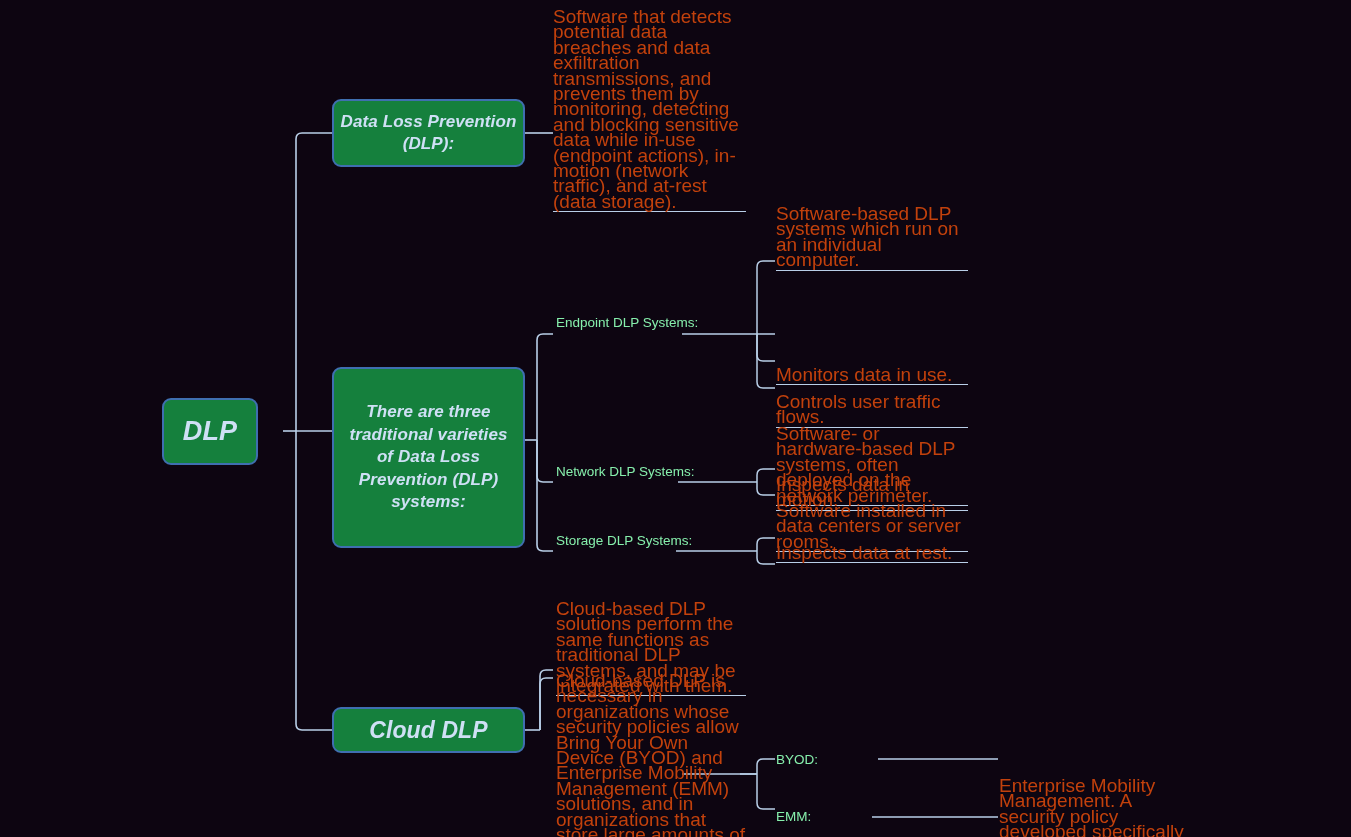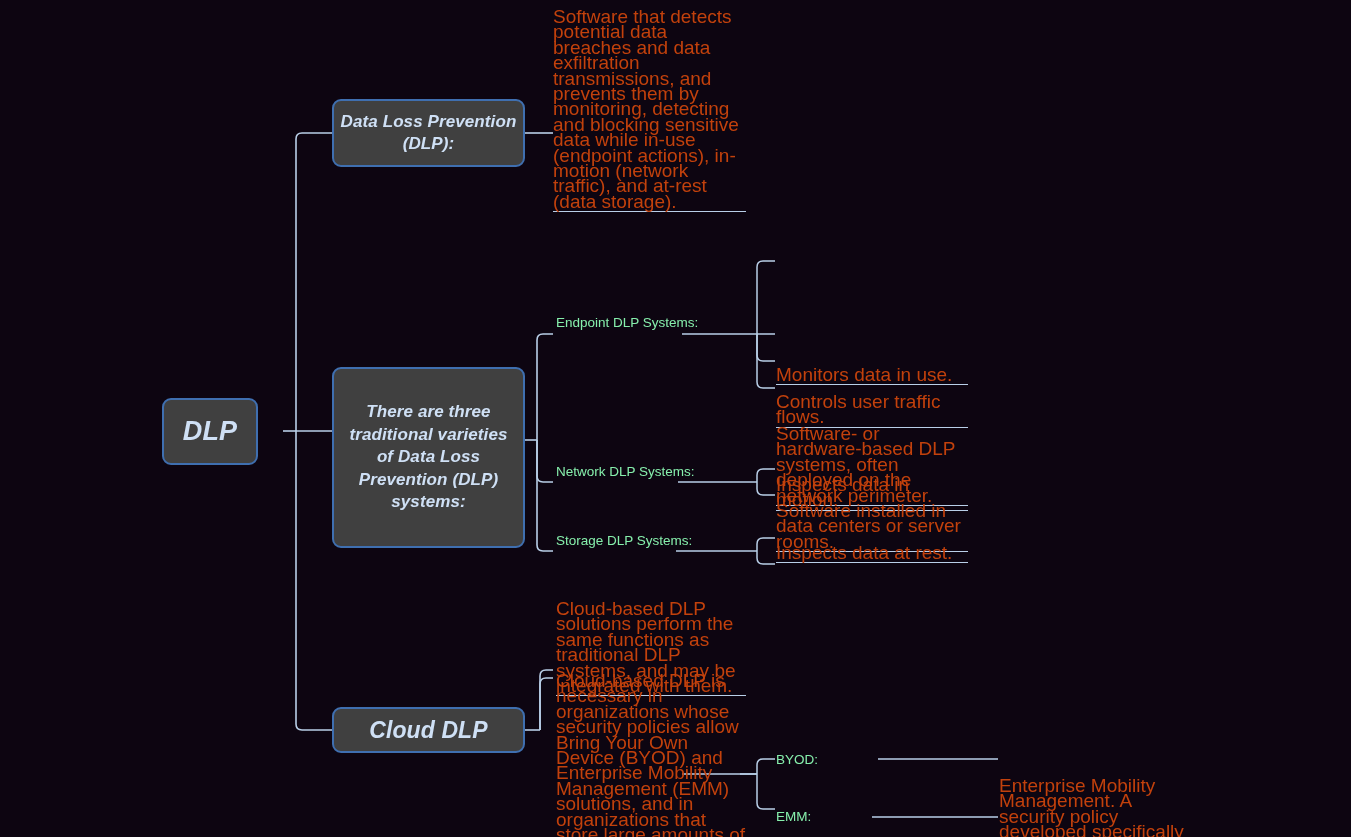--- a/index.html
+++ b/index.html
@@ -31,21 +31,21 @@
   .wire-thin {
     fill: none;
     stroke: #b9cfe8;
     stroke-width: 1.5;
   }
 
   
   .boxnode {
     position: absolute;
     box-sizing: border-box;
-    background: #404040;
+    background: #15803d;
     border: 2px solid #3f6fb0;
     border-radius: 9px;
     color: #cfe0f5;
     font-style: italic;
     font-weight: bold;
     display: flex;
     align-items: center;
     justify-content: center;
     text-align: center;
     line-height: 1.32;
@@ -173,20 +173,24 @@
   <div class="caption" style="left:556px; top:315px;">
     <span>Endpoint DLP Systems:</span>
   </div>
   <div class="caption" style="left:556px; top:464px;">
     <span>Network DLP Systems:</span>
   </div>
   <div class="caption" style="left:556px; top:533px;">
     <span>Storage DLP Systems:</span>
   </div>
 
+  <div class="leaf" style="left:776px; top:206px; width:192px;">
+    <span class="txt">Software-based DLP systems which run on an individual computer.</span>
+    <span class="rule"></span>
+  </div>
   <div class="leaf" style="left:776px; top:367px; width:192px;">
     <span class="txt">Monitors data in use.</span>
     <span class="rule"></span>
   </div>
   <div class="leaf" style="left:776px; top:394px; width:192px;">
     <span class="txt">Controls user traffic flows.</span>
     <span class="rule"></span>
   </div>
 
   <div class="leaf" style="left:776px; top:426px; width:192px;">

